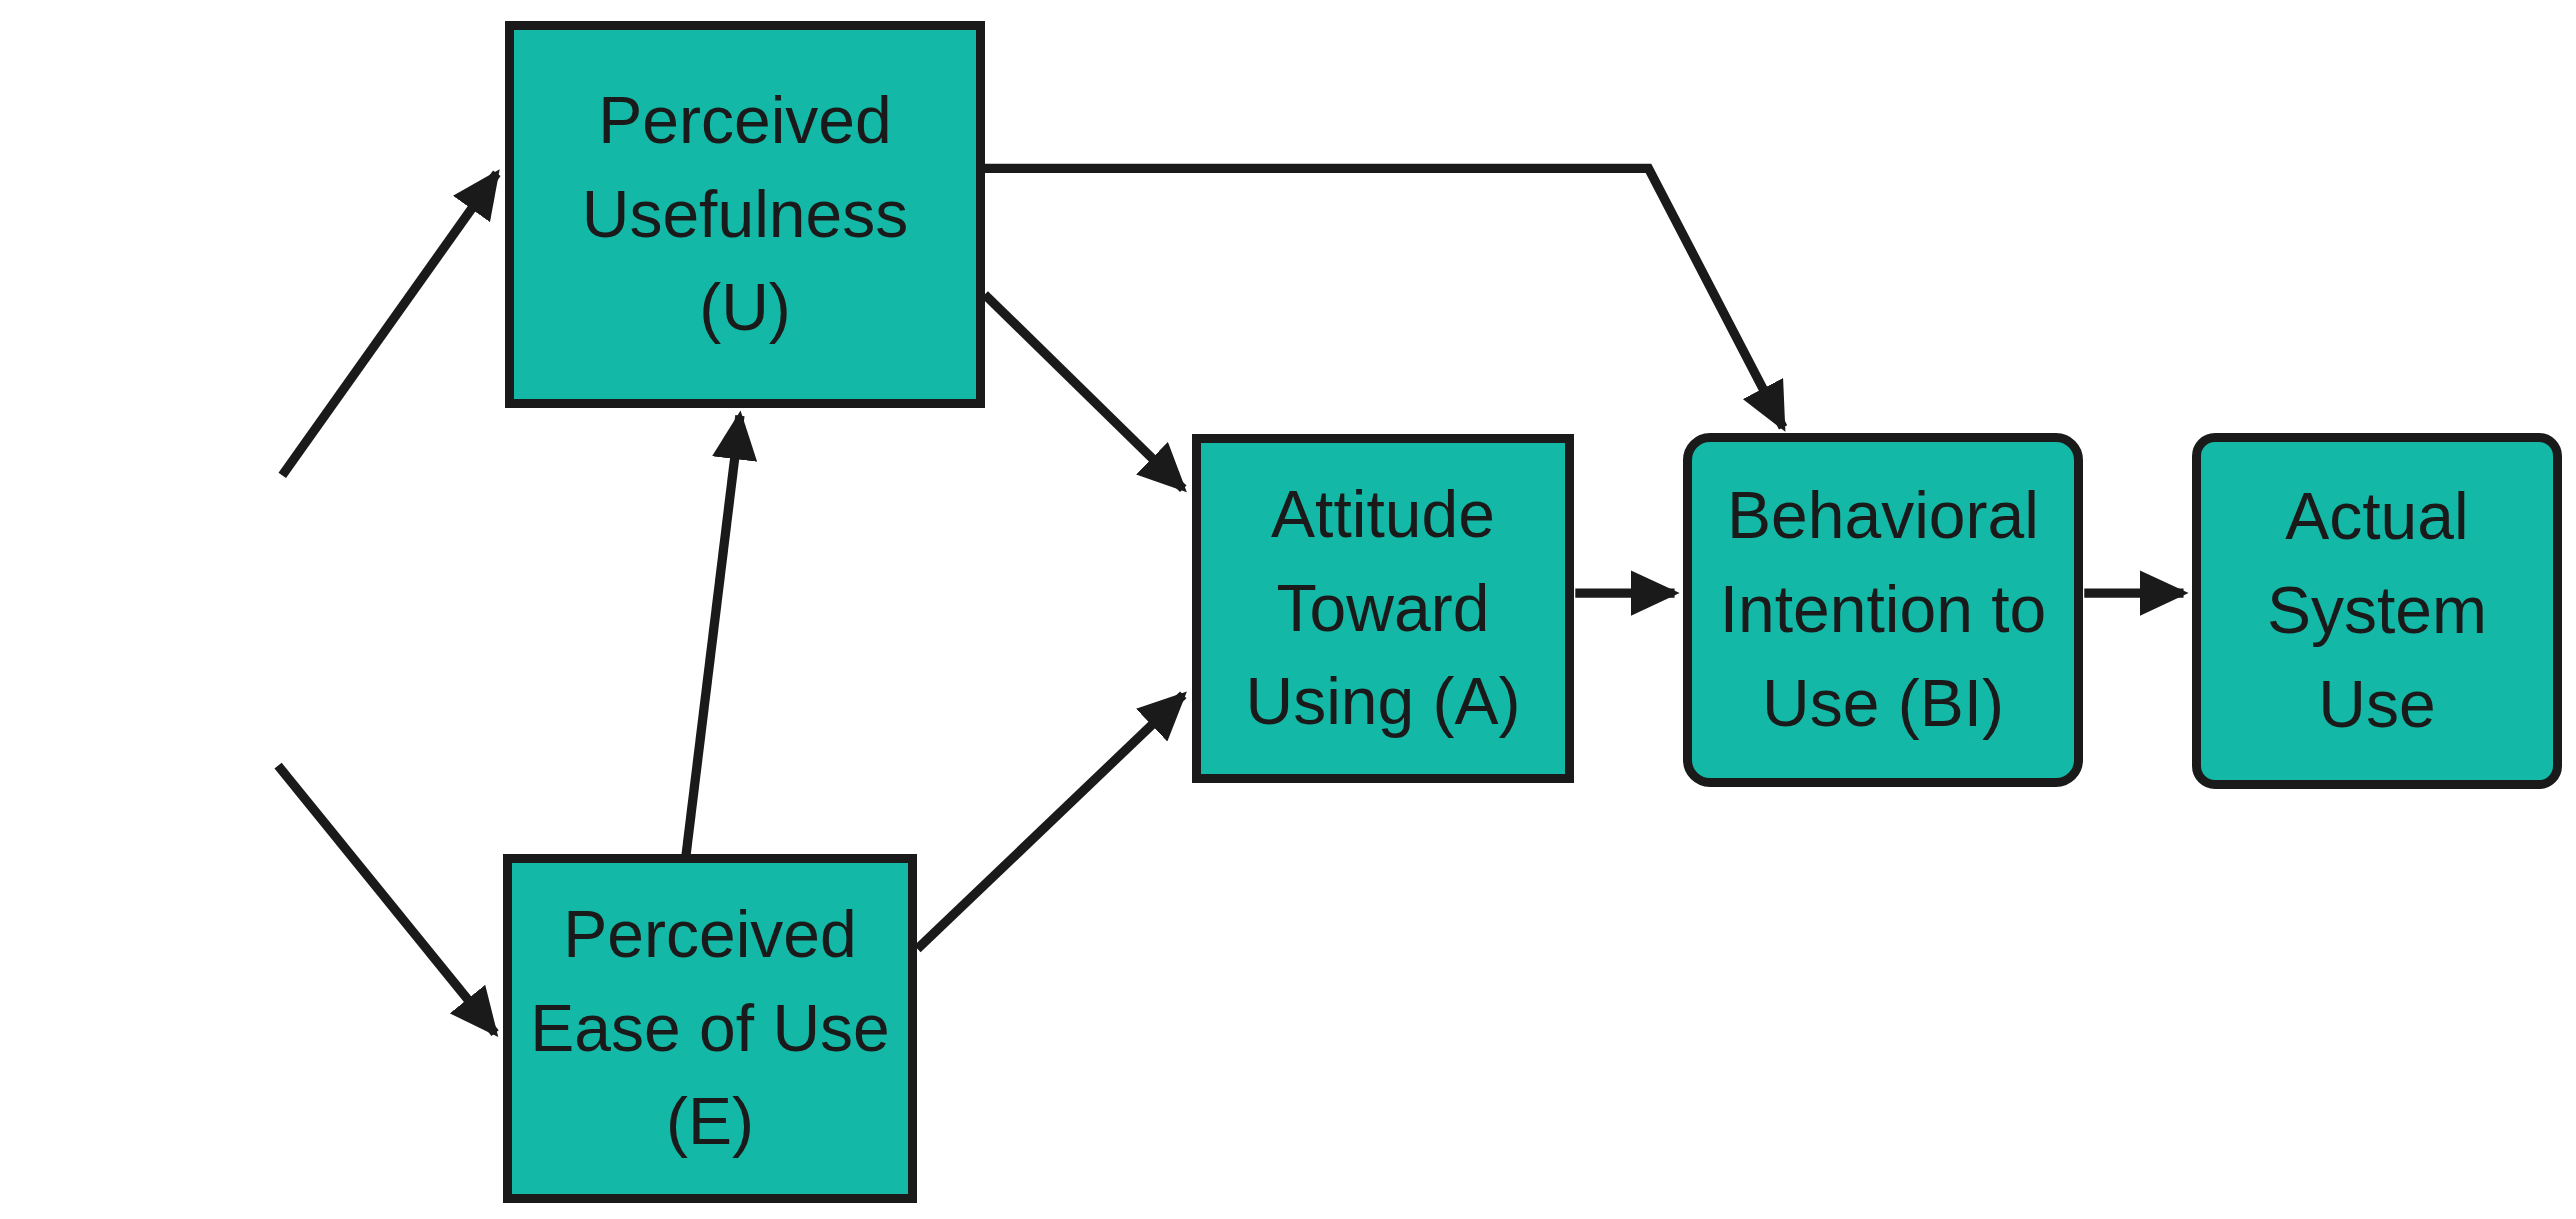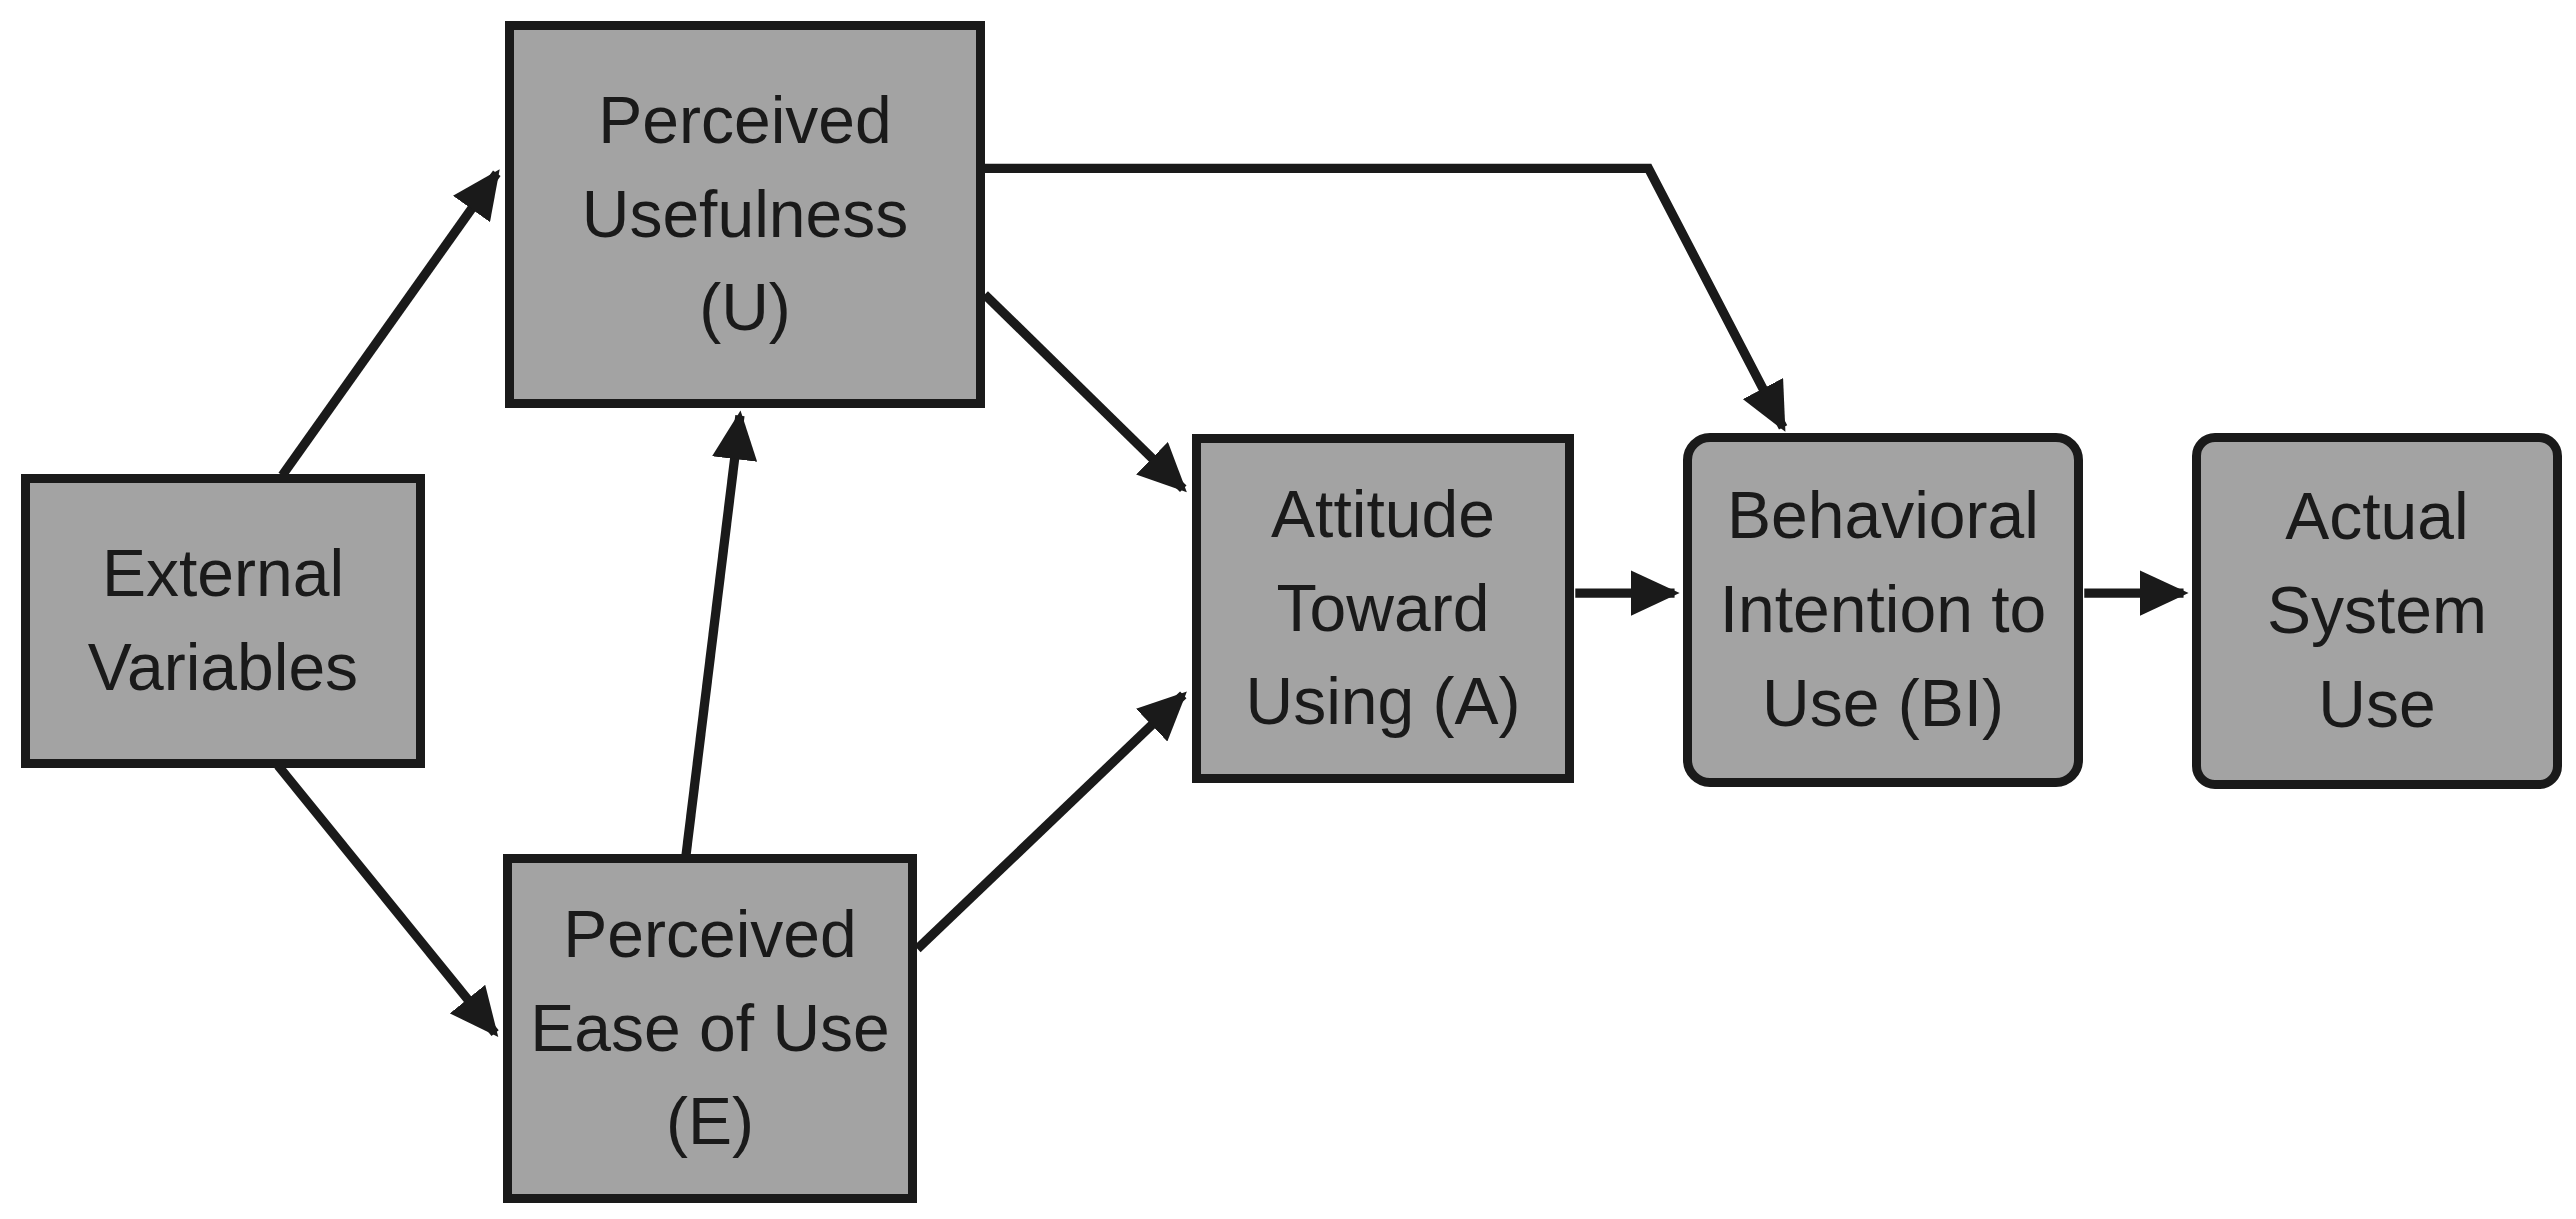--- a/index.html
+++ b/index.html
@@ -24,21 +24,21 @@
     height: 1219px;
   }
   .edge {
     stroke: #1a1a1a;
     stroke-width: 11;
     fill: none;
   }
   .node {
     position: absolute;
     box-sizing: border-box;
-    background: #a3a3a3;
+    background: #14b8a6;
     border: 9.3px solid #1a1a1a;
     display: flex;
     align-items: center;
     justify-content: center;
     text-align: center;
   }
   .node-label {
     white-space: pre-line;
     font-size: 66px;
     line-height: 1.42;
@@ -75,24 +75,20 @@
 
     <line class="edge" marker-end="url(#ah)" x1="1170" y1="350" x2="1406" y2="581"></line>
 
     <line class="edge" marker-end="url(#ah)" x1="1090" y1="1128" x2="1406" y2="826"></line>
 
     <line class="edge" marker-end="url(#ah)" x1="1872" y1="705" x2="1990" y2="705"></line>
 
     <line class="edge" marker-end="url(#ah)" x1="2477" y1="705" x2="2595" y2="705"></line>
   </svg>
 
-  <div class="node n-ev">
-    <span class="node-label">External
-Variables</span>
-  </div>
 
   <div class="node n-pu">
     <span class="node-label">Perceived
 Usefulness
 (U)</span>
   </div>
 
   <div class="node n-pe">
     <span class="node-label">Perceived
 Ease of Use

